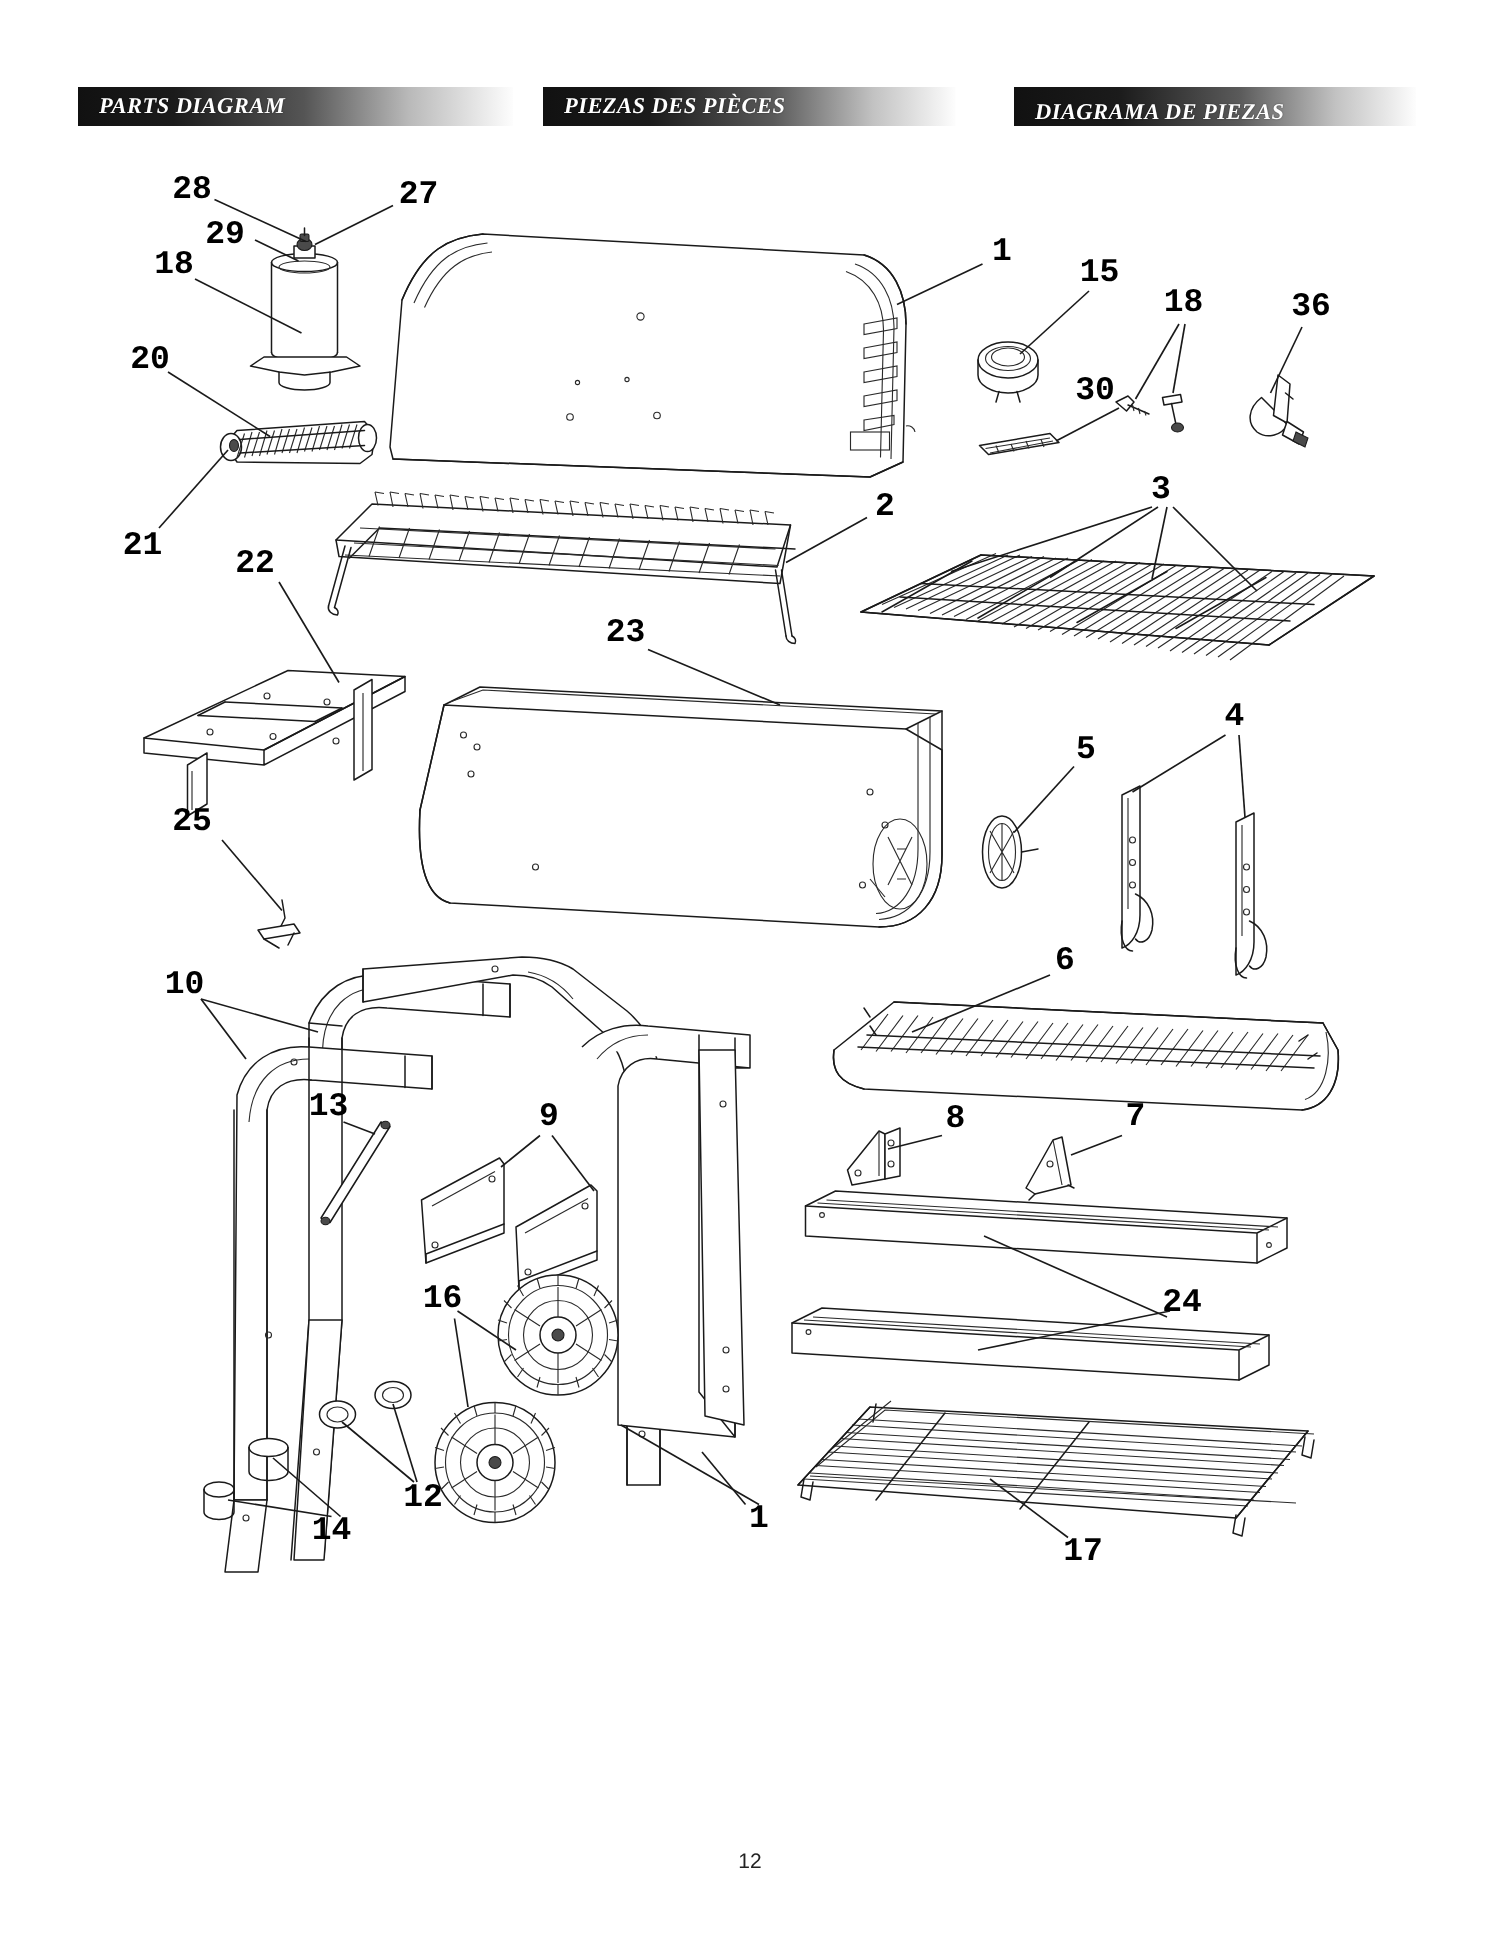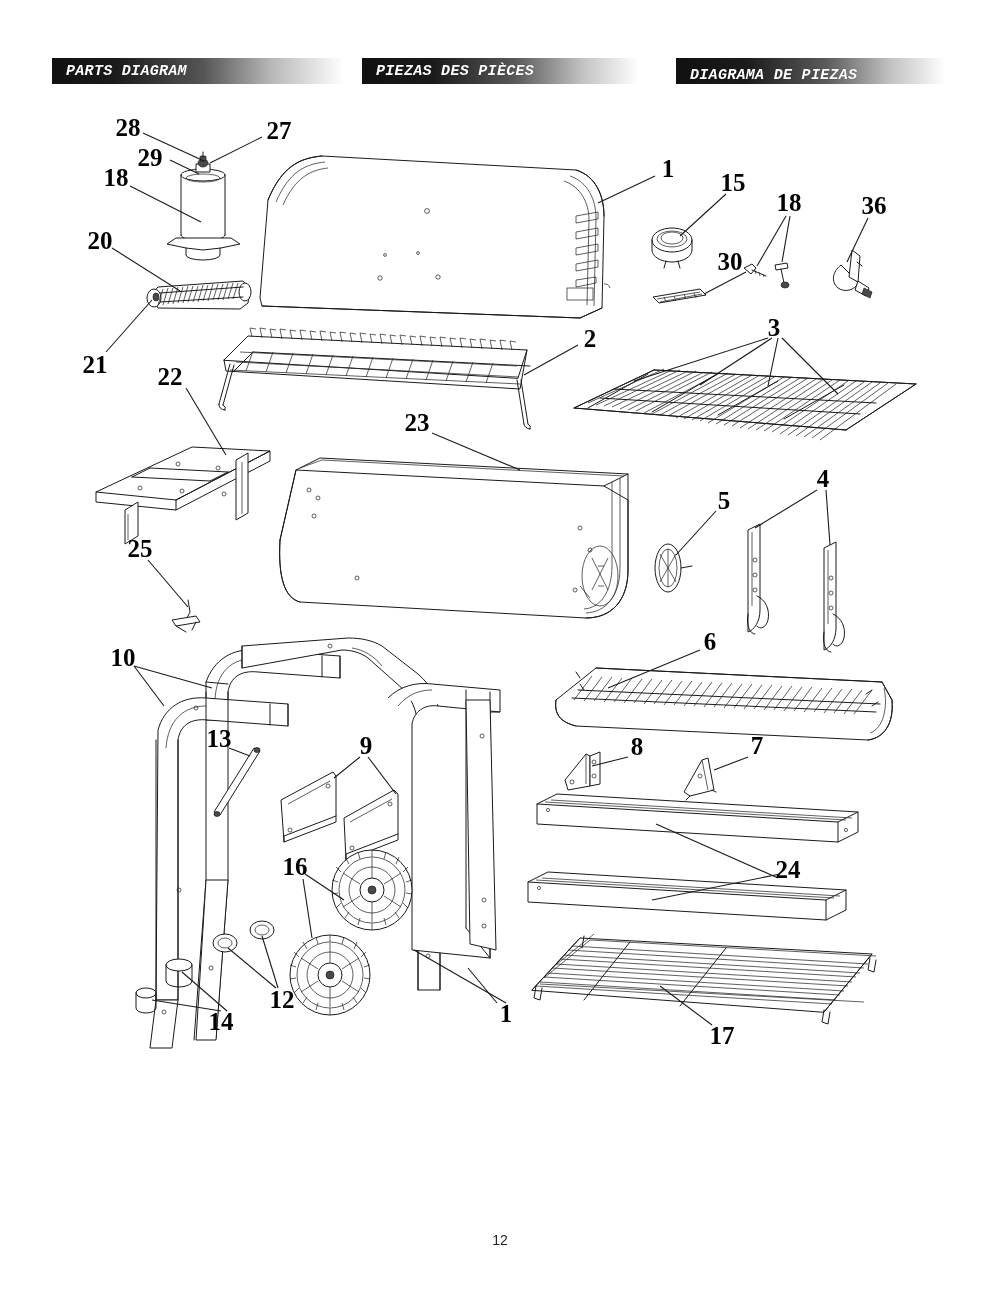--- a/index.html
+++ b/index.html
@@ -2,36 +2,36 @@
 <html><head>
 <meta charset="utf-8">
 <style>
   html,body{margin:0;padding:0;background:#fff;}
   body{width:1000px;height:1294px;position:relative;overflow:hidden;
        font-family:"Liberation Serif",serif;color:#000;}
 
   
   .hdr-bar{position:absolute;height:26px;display:flex;align-items:center;}
   .hdr-bar .txt{
-     font-family:Liberation Mono, monospace;
+     font-family:Liberation Serif, serif;
      font-weight:bold;font-style:italic;
      font-size:15px;letter-spacing:.3px;color:#fff;
      padding-left:14px;white-space:nowrap;
      text-shadow:0 0 1px rgba(0,0,0,.6);
   }
   #hdr1{left:52px;top:58px;width:290px;
         background:linear-gradient(to right,#111 0%,#1b1b1b 22%,#555 52%,#b9b9b9 76%,#fdfdfd 100%);}
   #hdr2{left:362px;top:58px;width:275px;
         background:linear-gradient(to right,#111 0%,#1b1b1b 26%,#5a5a5a 56%,#c2c2c2 80%,#fdfdfd 100%);}
   #hdr3{left:676px;top:58px;width:268px;
         background:linear-gradient(to right,#111 0%,#1b1b1b 26%,#5a5a5a 56%,#c2c2c2 80%,#fdfdfd 100%);align-items:flex-end;}
 
   
-  .callout{position:absolute;font-family:Liberation Serif, serif;
-           font-size:25px;font-weight:bold;line-height:1;
+  .callout{position:absolute;font-family:Liberation Mono, monospace;
+           font-size:22px;font-weight:bold;line-height:1;
            transform:translate(-50%,-50%);white-space:nowrap;}
 
   
   #pagenum{position:absolute;left:0;right:0;top:1232px;text-align:center;
            font-family:"Liberation Sans",sans-serif;font-size:14px;color:#222;}
 
   
   #art{position:absolute;left:0;top:0;width:1000px;height:1294px;pointer-events:none;}
   #art .ln{fill:none;stroke:#1a1a1a;stroke-width:1;stroke-linejoin:round;stroke-linecap:round;}
   #art .lead{fill:none;stroke:#1a1a1a;stroke-width:1.1;}
@@ -474,20 +474,20 @@
 <div class="callout" style="left:733px;top:182px">15</div>
 <div class="callout" style="left:295px;top:866px">16</div>
 <div class="callout" style="left:722px;top:1035px">17</div>
 <div class="callout" style="left:789px;top:202px">18</div>
 <div class="callout" style="left:116px;top:177px">18</div>
 <div class="callout" style="left:100px;top:240px">20</div>
 <div class="callout" style="left:95px;top:364px">21</div>
 <div class="callout" style="left:170px;top:376px">22</div>
 <div class="callout" style="left:417px;top:422px">23</div>
 <div class="callout" style="left:788px;top:869px">24</div>
-<div class="callout" style="left:140px;top:548px">25</div>
+<div class="callout" style="left:128px;top:548px">25</div>
 <div class="callout" style="left:874px;top:205px">36</div>
 <div class="callout" style="left:279px;top:130px">27</div>
 <div class="callout" style="left:128px;top:127px">28</div>
 <div class="callout" style="left:150px;top:157px">29</div>
 <div class="callout" style="left:730px;top:261px">30</div>
 
 <div id="pagenum">12</div>
 
 </body></html>

